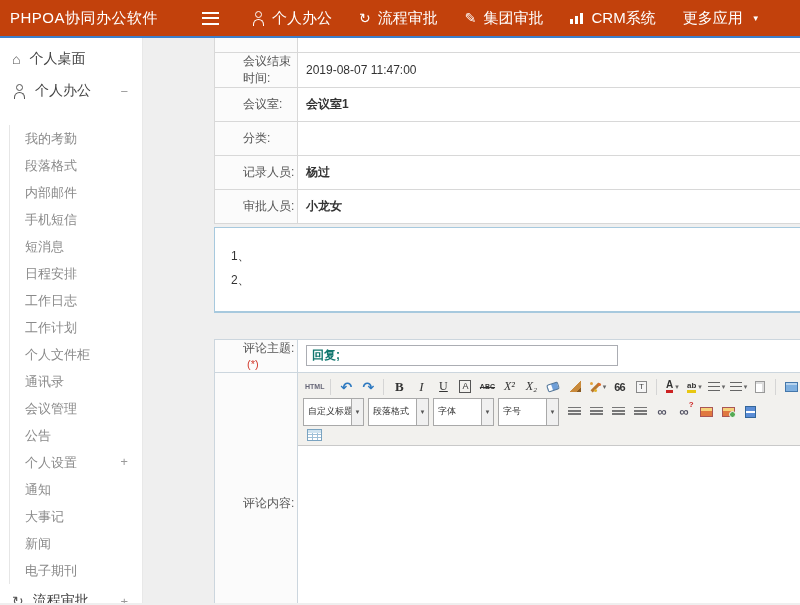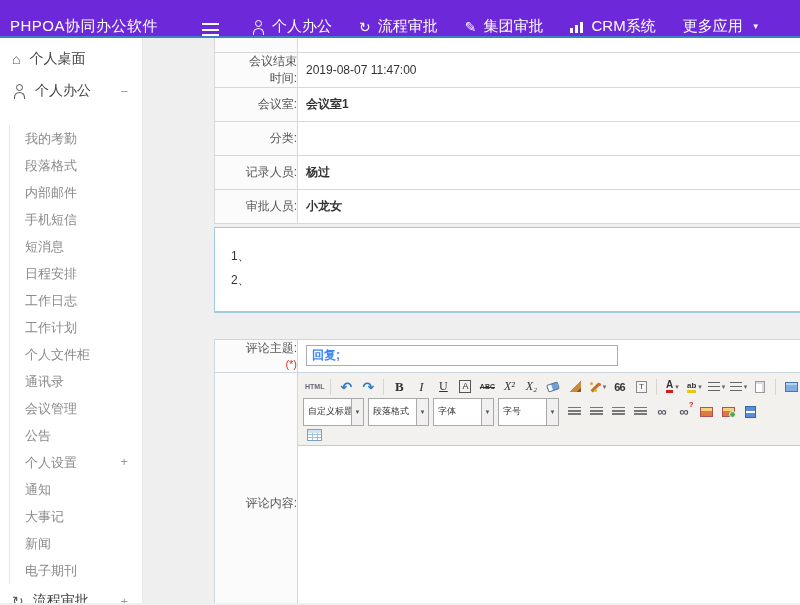--- a/index.html
+++ b/index.html
@@ -1,21 +1,21 @@
 <!DOCTYPE html>
 <html><head>
 <meta charset="utf-8">
 <style>
   * { margin:0; padding:0; box-sizing:border-box; }
   html,body { width:800px; height:605px; overflow:hidden; background:#efefef;
     font-family:"Liberation Sans","DejaVu Sans",sans-serif; }
 
   
-  header { height:38px; background:#6d28d9; border-bottom:2px solid #3d7fcb;
-    display:flex; align-items:flex-end; color:#fff; }
+  header { height:38px; background:#c2410c; border-bottom:2px solid #3d7fcb;
+    display:flex; align-items:center; color:#fff; }
   .logo { width:190px; padding-left:10px; font-size:15px; letter-spacing:.5px; }
   .hamburger { margin-left:12px; cursor:pointer; display:flex; align-items:center; }
   .hamburger i { display:block; width:17px; height:13px;
     background:repeating-linear-gradient(#fff 0 2px, transparent 2px 5.5px); }
   nav { display:flex; align-items:center; margin-left:32px; }
   .nav-item { display:flex; align-items:center; gap:7px; margin-right:27px;
     font-size:15px; color:#fff; cursor:pointer; text-decoration:none; }
   .ni { font-size:14px; line-height:1; }
   .n-caret { font-size:8px; margin-left:2px; }
   .i-user { position:relative; width:14px; height:14px; display:inline-block; }
@@ -41,36 +41,36 @@
   .side-item { display:flex; align-items:center; cursor:pointer; }
   .side-item.top { height:32px; padding:0 14px 0 12px; font-size:14px; color:#444; }
   .side-item.top .si { color:#555; margin-right:9px; font-size:14px; line-height:1; }
   .sub-group { margin:18px 0 1px 9px; border-left:1px solid #e6e6e6;font-family:Liberation Mono, monospace; }
   .side-item.sub { height:27px; padding:0 14px 0 15px; font-size:13px; color:#8a8a8a; }
   .s-toggle { margin-left:auto; color:#9a9a9a; font-size:13px; }
 
   
   table { border-collapse:collapse; width:100%; background:#fff; }
   td { border:1px solid #d8d8d8; font-size:12px; }
-  td.lbl { width:83px; background:#fbfbfb; color:#555; padding-left:28px;text-align:right; }
+  td.lbl { width:83px; background:#fbfbfb; color:#555; padding-left:28px; }
   td.val { padding-left:8px; color:#333; }
   td.val.boldv { font-weight:bold; }
   .detail-table tr { height:34px; }
   .detail-table tr.stub { height:14px; }
   .detail-table tr.stub td { border-top:none; }
 
   .content-box { margin-top:3px; height:86px; background:#fff;
     border:1px solid #a7c9de; border-bottom-width:2px;
     padding:16px 0 0 16px; font-size:12px; color:#333; line-height:24px; }
   .gap { height:26px; }
 
   .comment-table td { border-color:#ccd6de; }
   .comment-table tr.subj { height:33px; }
   .subj-in { width:312px; height:21px; border:1px solid #abadb3;
-    font-size:12px; font-weight:bold; color:#3b82f6; padding:0 5px;
+    font-size:12px; font-weight:bold; color:#0f766e; padding:0 5px;
     font-family:"Liberation Sans","DejaVu Sans",sans-serif; }
   em.req { color:#d23b2e; font-style:normal; font-size:11px; margin-left:4px; }
   td.ed-cell { padding:0; vertical-align:top; height:262px; }
 
   
   .editor { display:flex; flex-direction:column; height:100%; background:#f2f1ee; }
   .tb-row { display:flex; align-items:center; padding:2px 5px; position:relative; }
   #tb1 { height:26px; padding-top:4px; }
   #tb2 { height:26px; }
   #tb3 { height:20px; }

